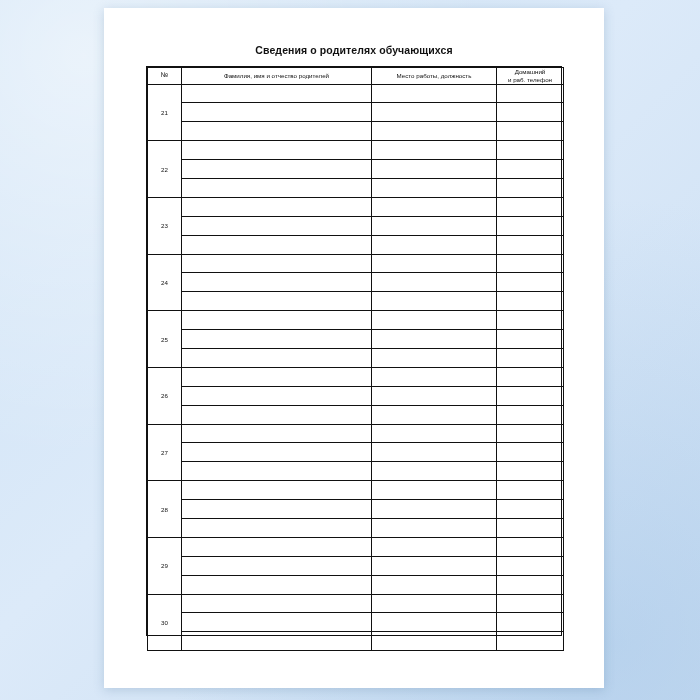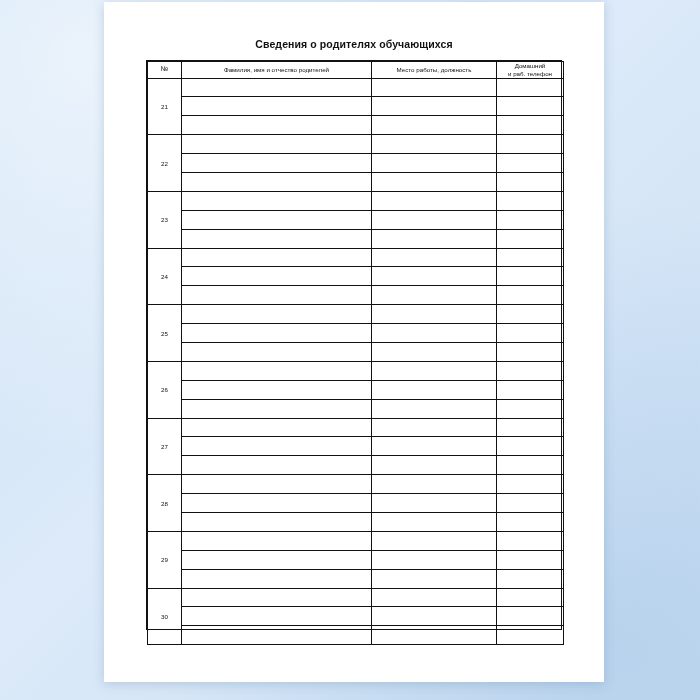--- a/index.html
+++ b/index.html
@@ -25,21 +25,21 @@
     position: absolute;
     inset: 0;
     background:
       radial-gradient(circle at 12% 8%, rgba(255,255,255,0.55), rgba(255,255,255,0) 45%),
       radial-gradient(circle at 88% 92%, rgba(160,195,230,0.45), rgba(160,195,230,0) 50%);
     pointer-events: none;
   }
   #page {
     position: absolute;
     left: 104px;
-    top: 2px;
+    top: 8px;
     width: 500px;
     height: 680px;
     background: #ffffff;
     box-shadow: 0 2px 10px rgba(70,110,150,0.25);
   }
   #doc-title {
     position: absolute;
     left: 0;
     right: 0;
     top: 36px;

